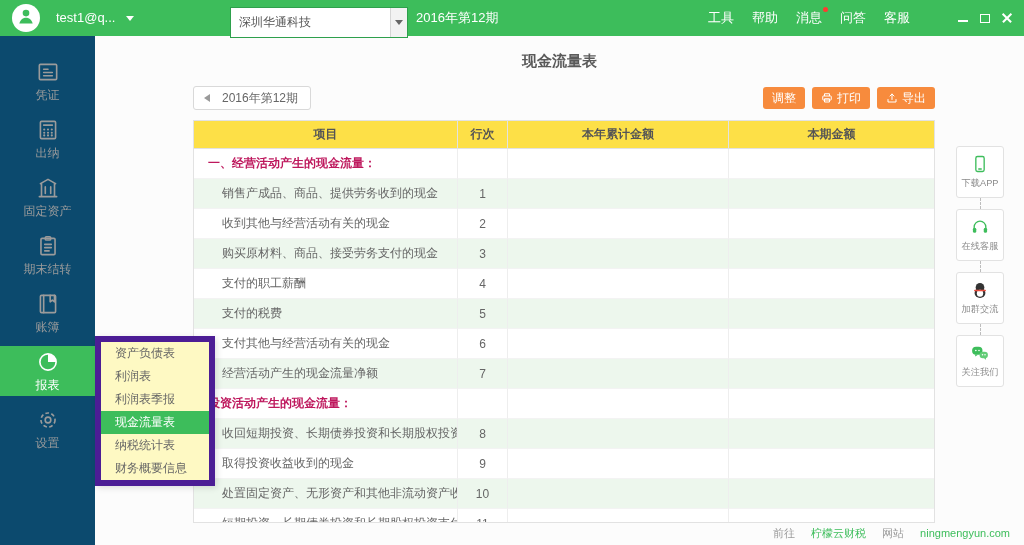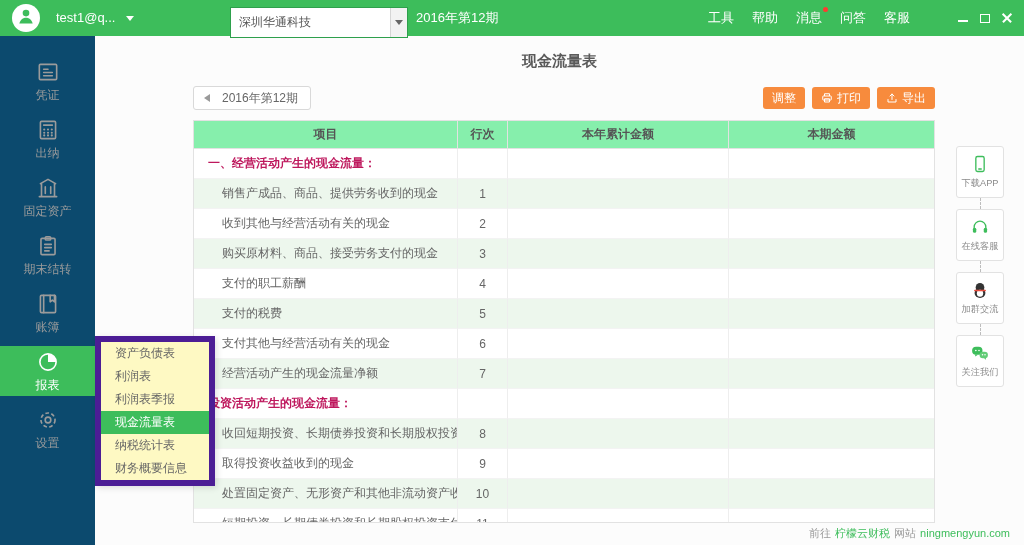--- a/index.html
+++ b/index.html
@@ -48,42 +48,42 @@
   .period-selector{display:flex;align-items:center;width:118px;height:24px;background:#fff;border:1px solid #d9d9d9;border-radius:3px;padding:0 10px;font-size:12px;color:#666;cursor:pointer;}
   .pv-arrow{width:0;height:0;border-top:4px solid transparent;border-bottom:4px solid transparent;border-right:6px solid #9a9a9a;margin-right:12px;cursor:pointer;}
   .toolbar-buttons{display:flex;align-items:center;}
   .btn{display:inline-flex;align-items:center;gap:4px;height:22px;padding:0 9px;background:#F78B3D;color:#fff;border:none;border-radius:3px;font-size:12px;cursor:pointer;margin-left:7px;font-family:inherit;}
   .bic{width:12px;height:12px;display:block;}
   .bic svg{width:12px;height:12px;display:block;}
 
   
   .table{margin-top:10px;border:1px solid #e2e2e2;background:#fff;height:403px;overflow:hidden;}
   .thead,.trow{display:grid;grid-template-columns:264px 50px 221px 1fr;}
-  .thead{height:28px;background:#86efac;}
+  .thead{height:28px;background:#fde047;}
   .th{display:flex;align-items:center;justify-content:center;font-size:12px;font-weight:bold;color:#555;border-right:1px solid #e2e2e2;border-bottom:1px solid #e2e2e2;}
   .th:last-child{border-right:none;}
   .trow{height:30px;font-size:12px;color:#666;background:#fff;}
   .trow:nth-child(even){background:#edf7ed;}
   .trow>div{display:flex;align-items:center;border-right:1px solid #eeeeee;border-bottom:1px solid #f3f3f3;overflow:hidden;white-space:nowrap;}
   .trow>div:last-child{border-right:none;}
   .c-item{padding-left:28px;}
   .trow.section .c-item{padding-left:14px;font-weight:bold;color:#be185d;}
   .c-line{justify-content:center;}
 
   
   .rightbar{position:absolute;right:20px;top:146px;width:48px;z-index:15;}
   .right-item{background:#fff;border:1px solid #e2e2e2;border-radius:3px;height:52px;display:flex;flex-direction:column;align-items:center;justify-content:center;cursor:pointer;}
   .right-icon{width:20px;height:20px;}
   .right-icon svg{width:20px;height:20px;display:block;}
   .right-label{font-size:10px;color:#8a8a8a;margin-top:2px;transform:scale(.92);white-space:nowrap;}
   .right-conn{height:11px;width:0;border-left:1px dashed #bdbdbd;margin:0 auto;}
 
   
   .footer{position:absolute;right:14px;bottom:4px;font-size:11px;color:#9a9a9a;z-index:30;}
-  .footer span,.footer a{margin-left:4px;text-decoration:none;}
+  .footer span,.footer a{margin-left:16px;text-decoration:none;}
   .footer .grn{color:#3DBD5B;cursor:pointer;}
 </style>
 </head>
 <body>
 
 <div class="app">
 
   <header class="topbar">
     <div class="avatar">
       <span>

